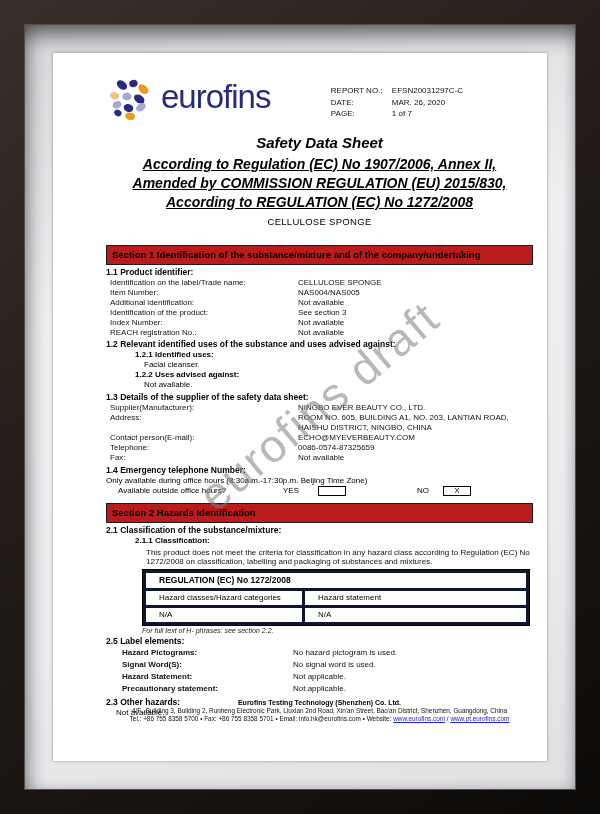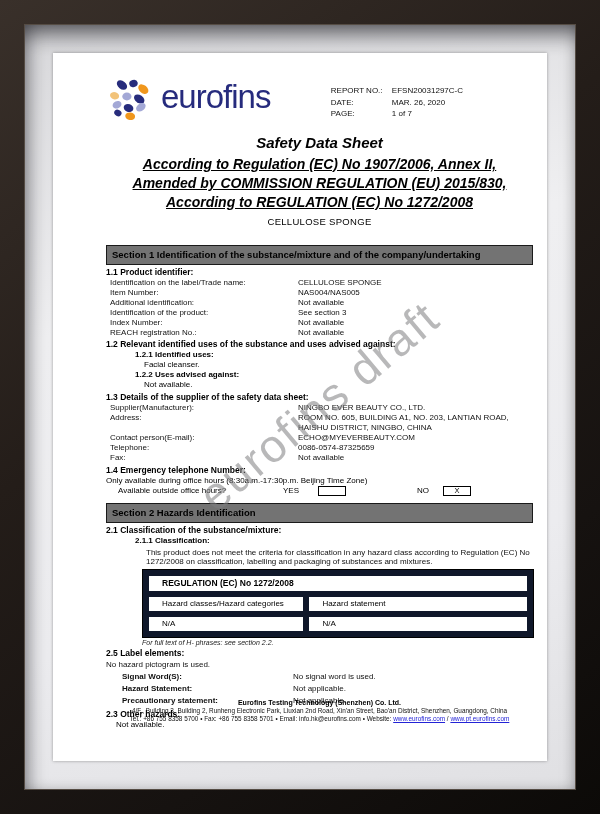--- a/index.html
+++ b/index.html
@@ -32,21 +32,21 @@
   .report-value{margin-left:3px;white-space:nowrap;}
 
   
   .titles{text-align:center;margin-top:11px;}
   .title-main{font-size:15px;font-weight:bold;font-style:italic;line-height:17px;}
   .title-sub{font-size:14px;font-weight:bold;font-style:italic;
              text-decoration:underline;line-height:12px;margin-top:7px;}
   .product-name{font-size:9.5px;margin-top:8px;letter-spacing:.3px;}
 
   
-  .section-bar{background:#737373;border:1px solid #1a1a1a;font-weight:bold;font-size:9.5px;
+  .section-bar{background:#b91c1c;border:1px solid #1a1a1a;font-weight:bold;font-size:9.5px;
                padding:3px 5px 4px;color:#000;}
   .bar1{margin-top:18px;}
   .bar2{margin-top:6px;}
 
   
   .s-head{font-size:8.5px;font-weight:bold;line-height:11px;padding-top:2px;}
   .sub-head{font-size:8px;font-weight:bold;line-height:10px;margin-left:29px;}
   .sub-val{font-size:8px;line-height:10px;margin-left:38px;}
   .kv{display:flex;font-size:8px;line-height:9.9px;color:#111;}
   .kv-label{width:192px;flex:none;padding-left:4px;box-sizing:border-box;}
@@ -61,21 +61,21 @@
   .cb-word{flex:none;}
   .cb{display:inline-block;box-sizing:border-box;width:28px;height:10px;border:1.4px solid #000;
       text-align:center;font-size:7.5px;line-height:7.5px;flex:none;}
   .cb-yes{margin-left:19px;}
   .no-word{margin-left:71px;}
   .cb-no{margin-left:14px;}
 
   
   .para{font-size:8px;line-height:9.5px;margin:2px 0 0 40px;width:384px;color:#111;}
   .haz-table{border-collapse:collapse;margin:3px 0 0 37px;box-shadow:0 0 0 1px #000;}
-  .haz-table td{border:6px solid #0f172a;font-size:8px;padding:2px 13px 3px;vertical-align:middle;}
+  .haz-table td{border:3px solid #0f172a;font-size:8px;padding:2px 13px 3px;vertical-align:middle;}
   .haz-table .c1{width:130px;}
   .haz-table .c2{width:195px;}
   .haz-title td{font-weight:bold;font-size:8.5px;}
   .table-note{font-size:7px;font-style:italic;margin:2px 0 0 36px;color:#222;}
   .s23-val{font-size:8px;line-height:10px;margin-left:10px;}
 
   
   .doc-footer{position:absolute;left:53px;right:14px;bottom:38px;text-align:center;z-index:2;}
   .footer-company{font-size:7px;font-weight:bold;line-height:8px;color:#000;}
   .footer-line{font-size:6.4px;line-height:7.8px;color:#111;}
@@ -219,20 +219,21 @@
           <tr>
             <td class="c1">N/A</td>
             <td class="c2">N/A</td>
           </tr>
         </tbody>
           </table>
         <div class="table-note">For full text of H- phrases: see section 2.2.</div>
 
         <div class="s-head">2.5 Label elements:</div>
         <div class="kv lvl2">
+          <span class="kv-label">Hazard Pictograms:</span>
           <span class="kv-value">No hazard pictogram is used.</span>
         </div>
         <div class="kv lvl2">
           <span class="kv-label">Signal Word(S):</span>
           <span class="kv-value">No signal word is used.</span>
         </div>
         <div class="kv lvl2">
           <span class="kv-label">Hazard Statement:</span>
           <span class="kv-value">Not applicable.</span>
         </div>

